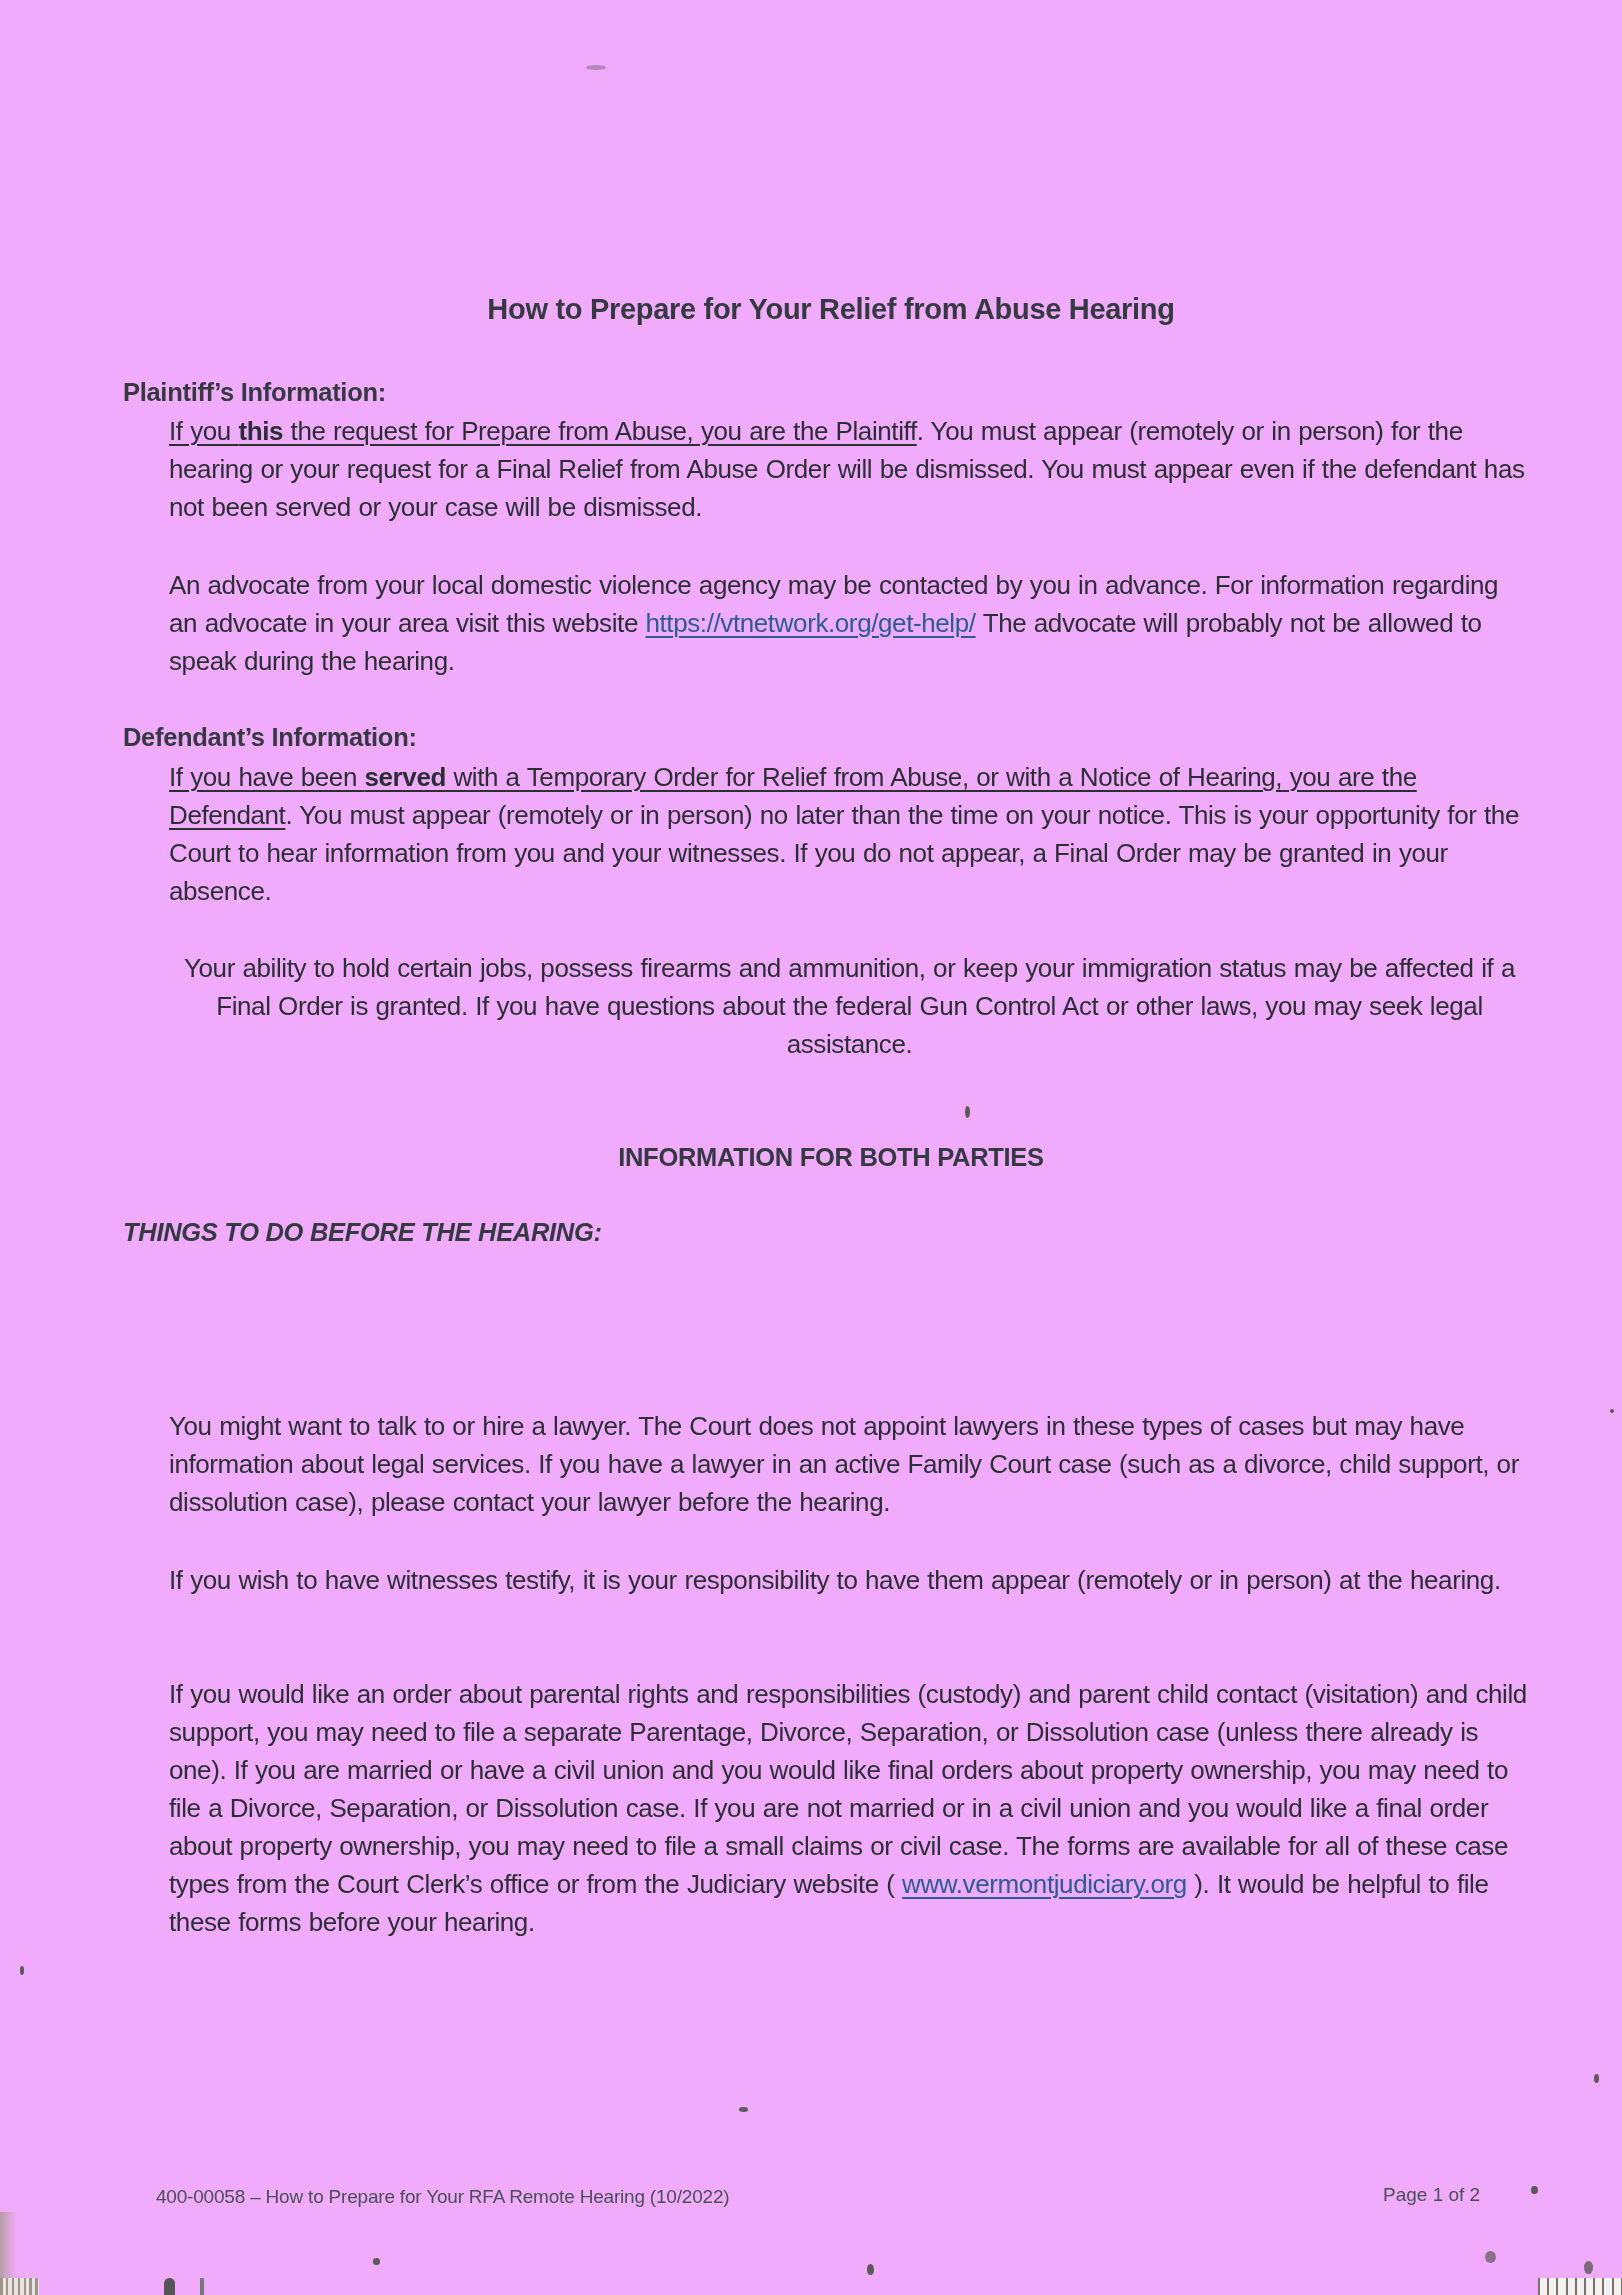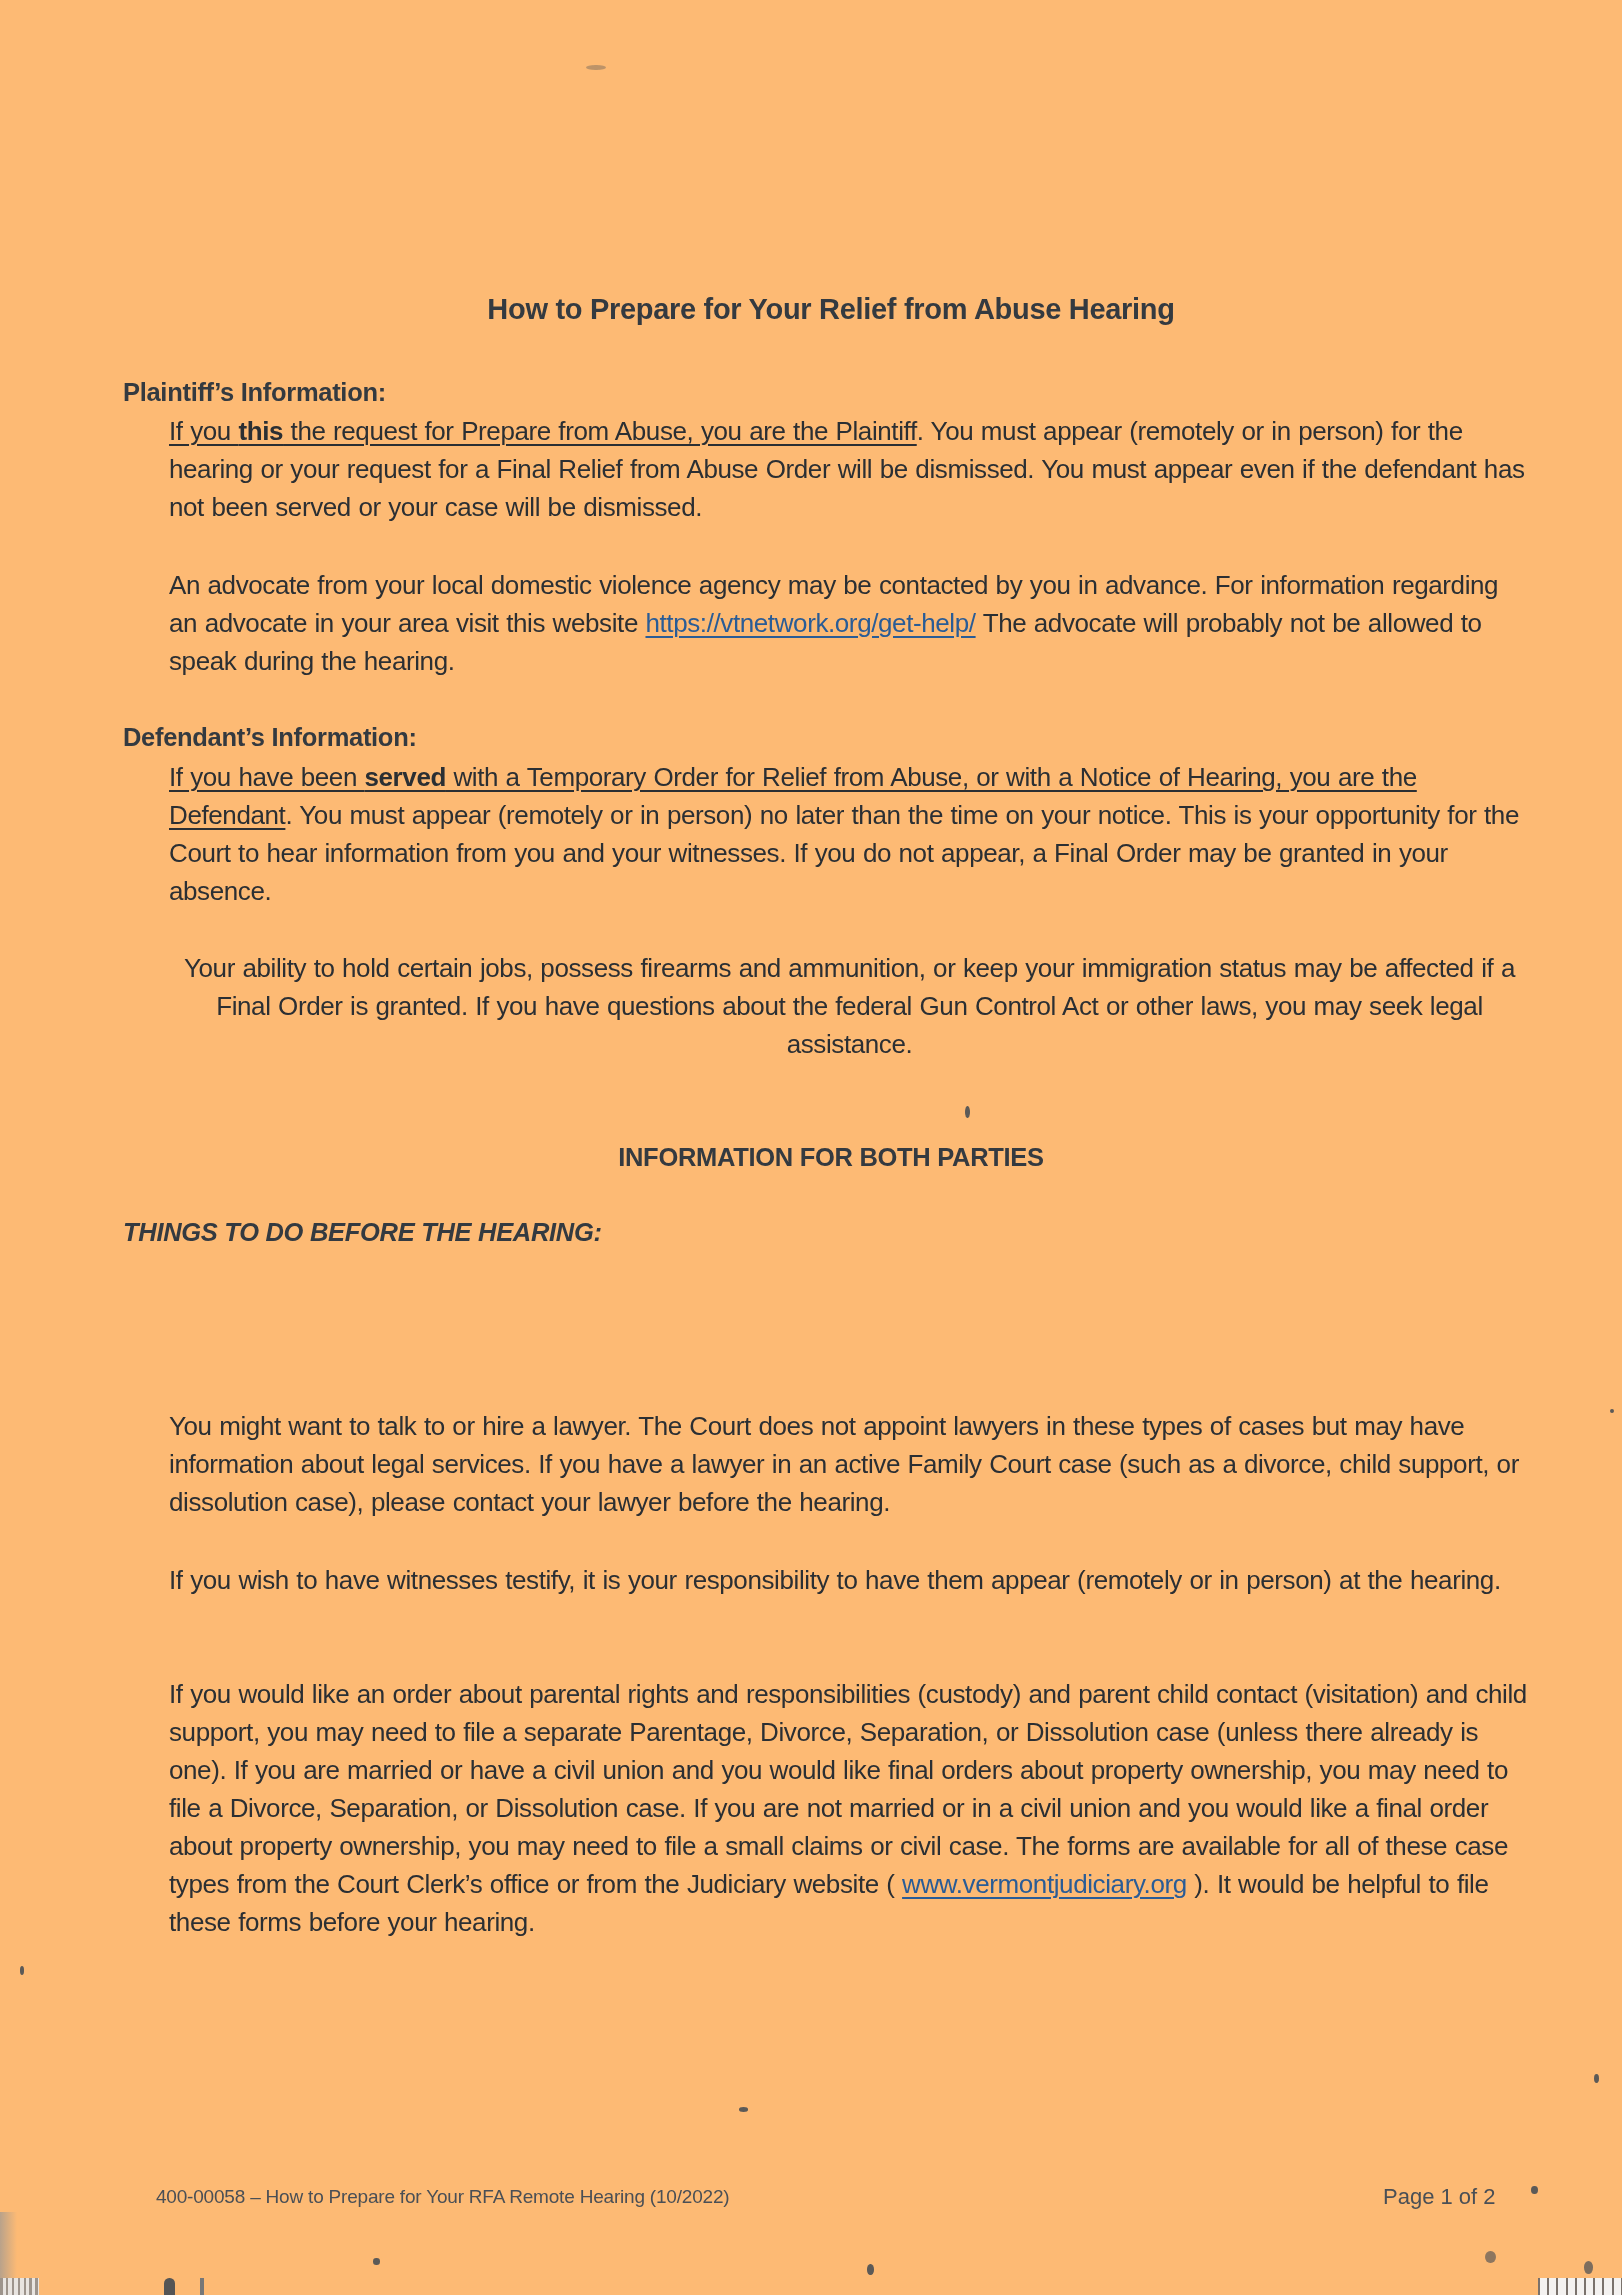--- a/index.html
+++ b/index.html
@@ -12,21 +12,21 @@
       height: 2295px;
       position: relative;
       overflow: hidden;
       font-family: "Liberation Sans", "DejaVu Sans", sans-serif;
       color: #2b2f33;
     }
     .page {
       position: absolute;
       left: 0; top: 0;
       width: 1623px; height: 2295px;
-      background: #fdba74;
+      background: #f0abfc;
     }
     .title {
       position: absolute;
       top: 293px;
       left: 0;
       width: 1662px;
       text-align: center;
       font-size: 29px;
       font-weight: bold;
       color: #343a40;
@@ -79,21 +79,21 @@
       left: 122px;
       font-size: 19px;
       color: #4a4f55;
       letter-spacing: -0.2px;
       margin-left: 34px;
     }
     .footer-right {
       position: absolute;
       top: 2184px;
       left: 1383px;
-      font-size: 22px;
+      font-size: 19px;
       color: #4a4f55;
     }
     
     .speck {
       position: absolute;
       background: #5c5a57;
       border-radius: 50%;
     }
     .edge-strip {
       position: absolute;

